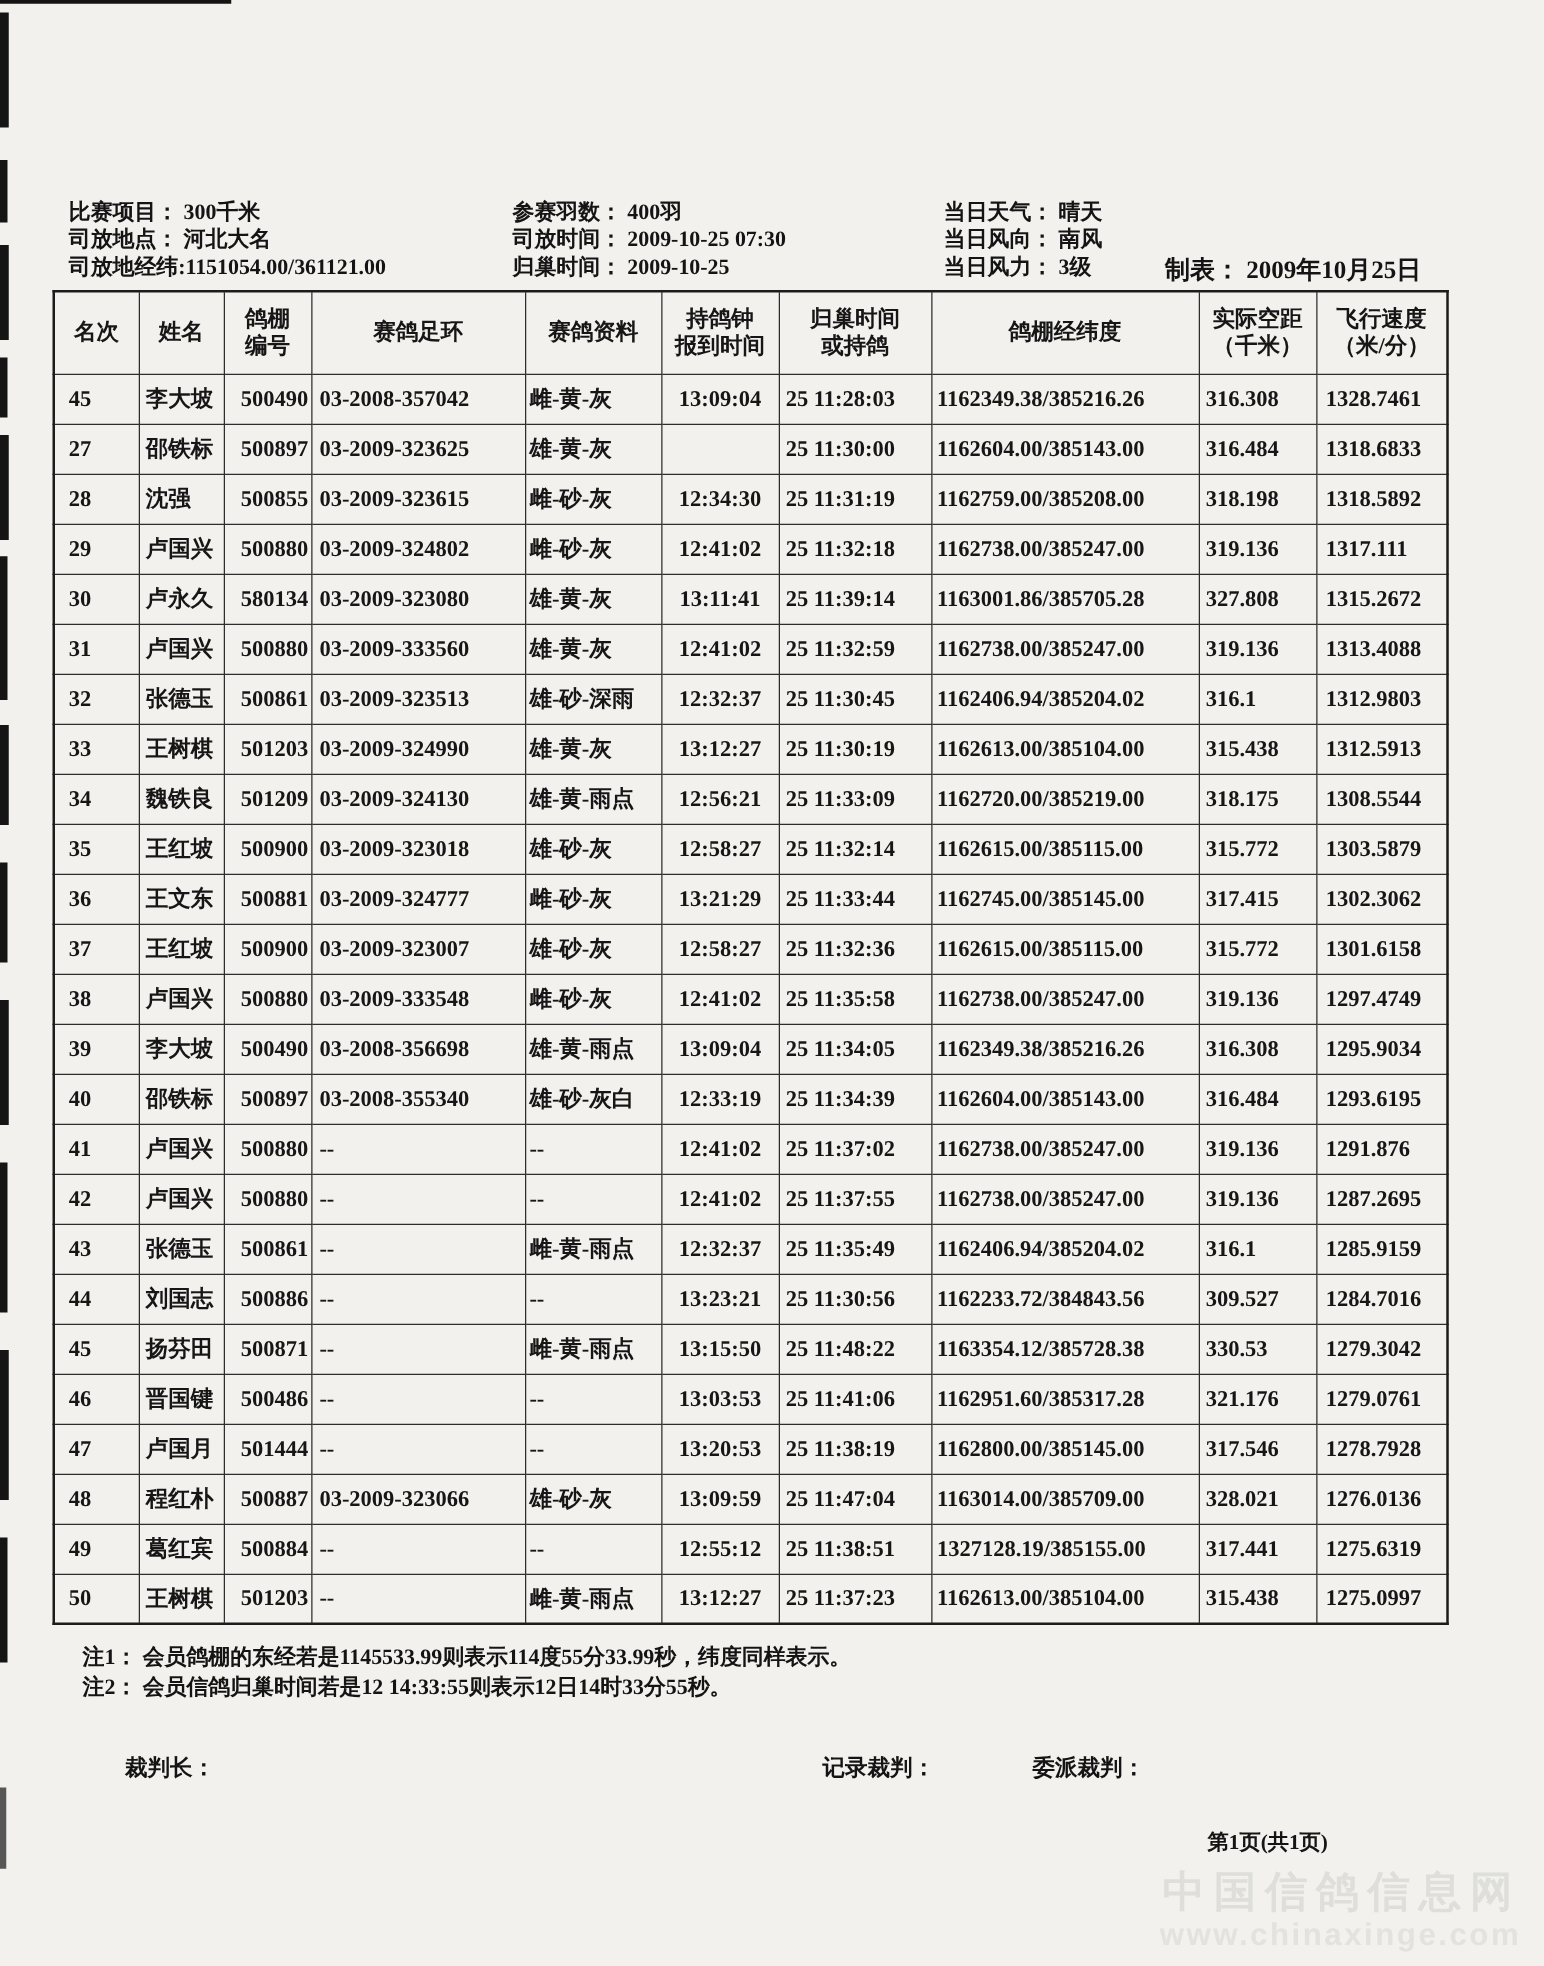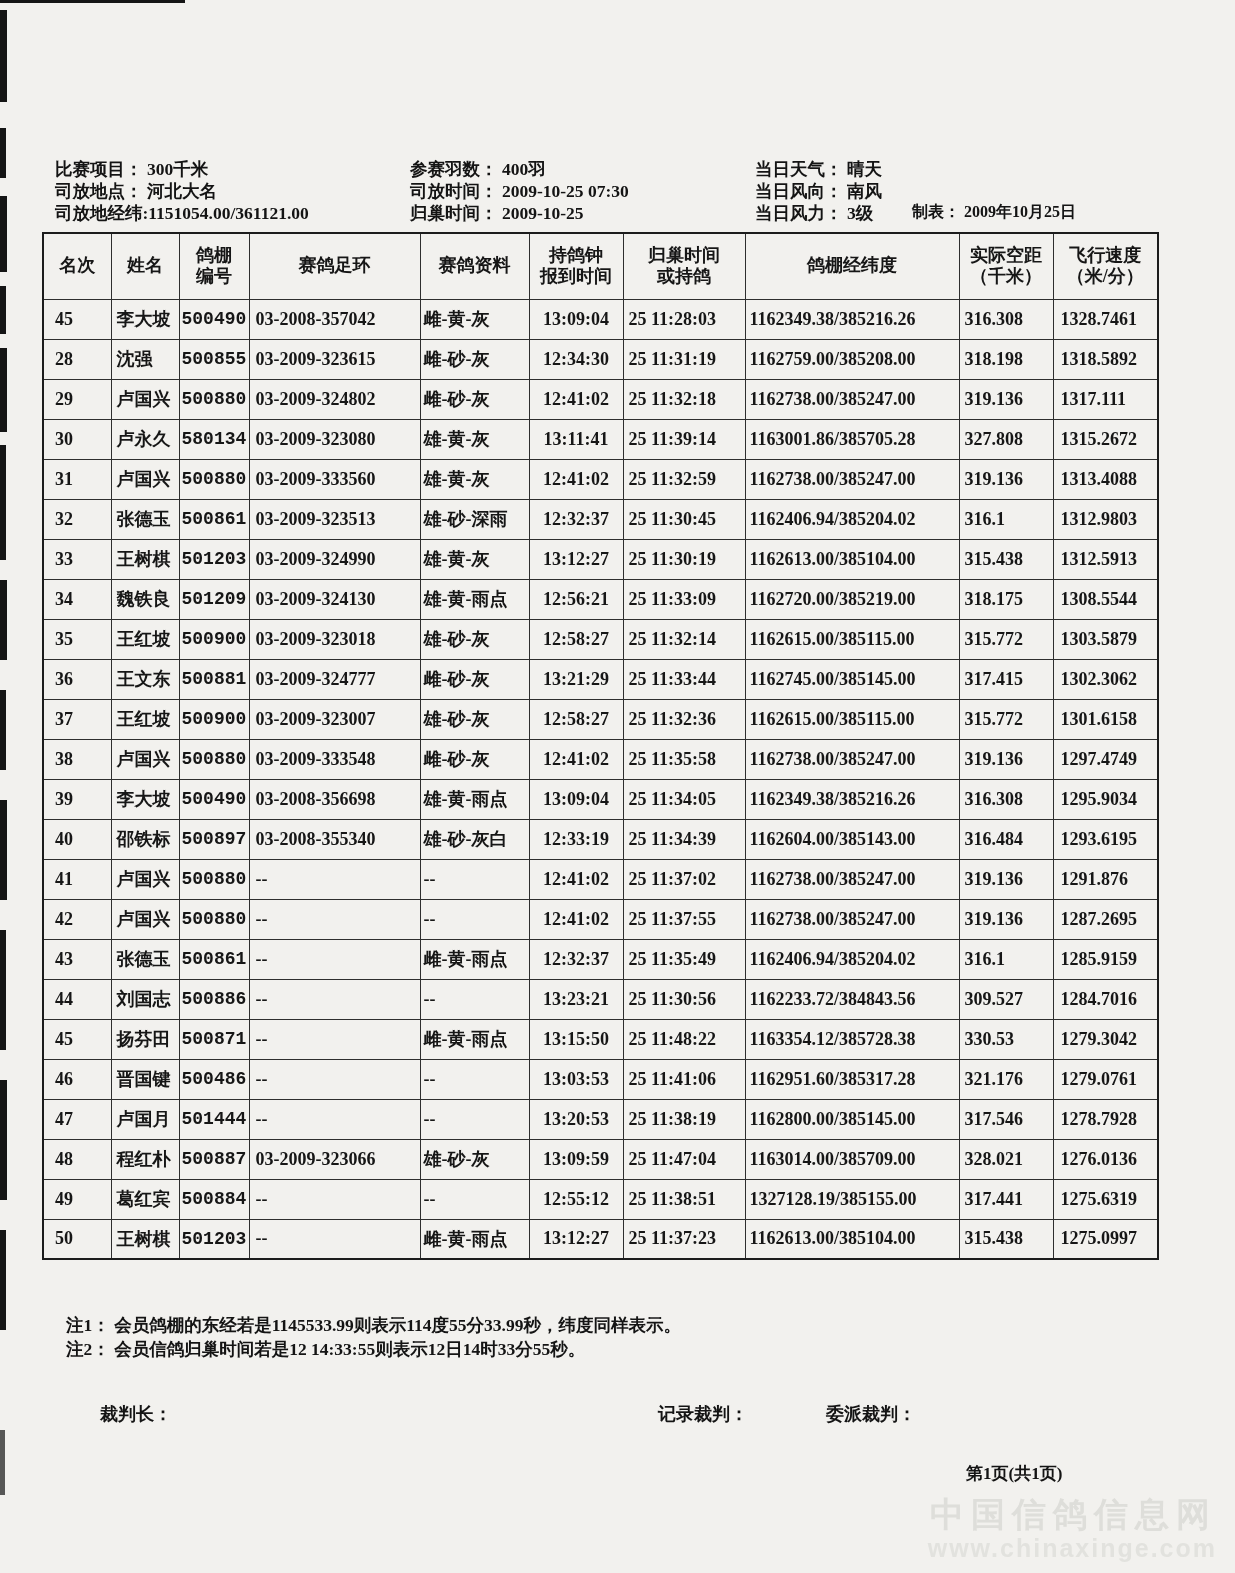--- a/index.html
+++ b/index.html
@@ -24,37 +24,37 @@
   
   .info-col{
     position:absolute;top:158px;
     font-size:17.5px;font-weight:bold;line-height:22px;
     white-space:nowrap;
   }
   .info-left{left:55px;}
   .info-middle{left:410px;}
   .info-right{left:755px;}
   .made-by{
-    position:absolute;top:202px;left:912px;
-    font-size:16px;font-weight:bold;white-space:nowrap;
+    position:absolute;top:202px;left:932px;
+    font-size:20px;font-weight:bold;white-space:nowrap;
   }
   
   table{
     position:absolute;left:42px;top:232px;width:1115px;
     border-collapse:collapse;table-layout:fixed;
     font-size:18px;font-weight:bold;color:#161616;
     border:2px solid #1c1c1c;
   }
   th,td{border:1px solid #2e2e2e;overflow:hidden;white-space:nowrap;padding:0;}
   thead tr{height:66px;}
   tbody tr{height:40px;}
   th{text-align:center;white-space:pre-line;line-height:1.2;font-size:18px;}
   td.c0{padding-left:11px;}
   td.c1{padding-left:5px;}
-  td.c2{padding-left:2px;font-family:Liberation Mono, monospace;}
+  td.c2{padding-left:13px;}
   td.c3{padding-left:6px;}
   td.c4{padding-left:3px;}
   td.c5{text-align:center;}
   td.c6{padding-left:5px;}
   td.c7{padding-left:4px;}
   td.c8{padding-left:5px;}
   td.c9{padding-left:7px;}
   
   .notes{
     position:absolute;top:1313px;left:66px;
@@ -161,20 +161,32 @@
           <td class="c2">500490</td>
           <td class="c3">03-2008-357042</td>
           <td class="c4">雌-黄-灰</td>
           <td class="c5">13:09:04</td>
           <td class="c6">25 11:28:03</td>
           <td class="c7">1162349.38/385216.26</td>
           <td class="c8">316.308</td>
           <td class="c9">1328.7461</td>
         </tr>
         <tr>
+          <td class="c0">27</td>
+          <td class="c1">邵铁标</td>
+          <td class="c2">500897</td>
+          <td class="c3">03-2009-323625</td>
+          <td class="c4">雄-黄-灰</td>
+          <td class="c5"></td>
+          <td class="c6">25 11:30:00</td>
+          <td class="c7">1162604.00/385143.00</td>
+          <td class="c8">316.484</td>
+          <td class="c9">1318.6833</td>
+        </tr>
+        <tr>
           <td class="c0">28</td>
           <td class="c1">沈强</td>
           <td class="c2">500855</td>
           <td class="c3">03-2009-323615</td>
           <td class="c4">雌-砂-灰</td>
           <td class="c5">12:34:30</td>
           <td class="c6">25 11:31:19</td>
           <td class="c7">1162759.00/385208.00</td>
           <td class="c8">318.198</td>
           <td class="c9">1318.5892</td>

